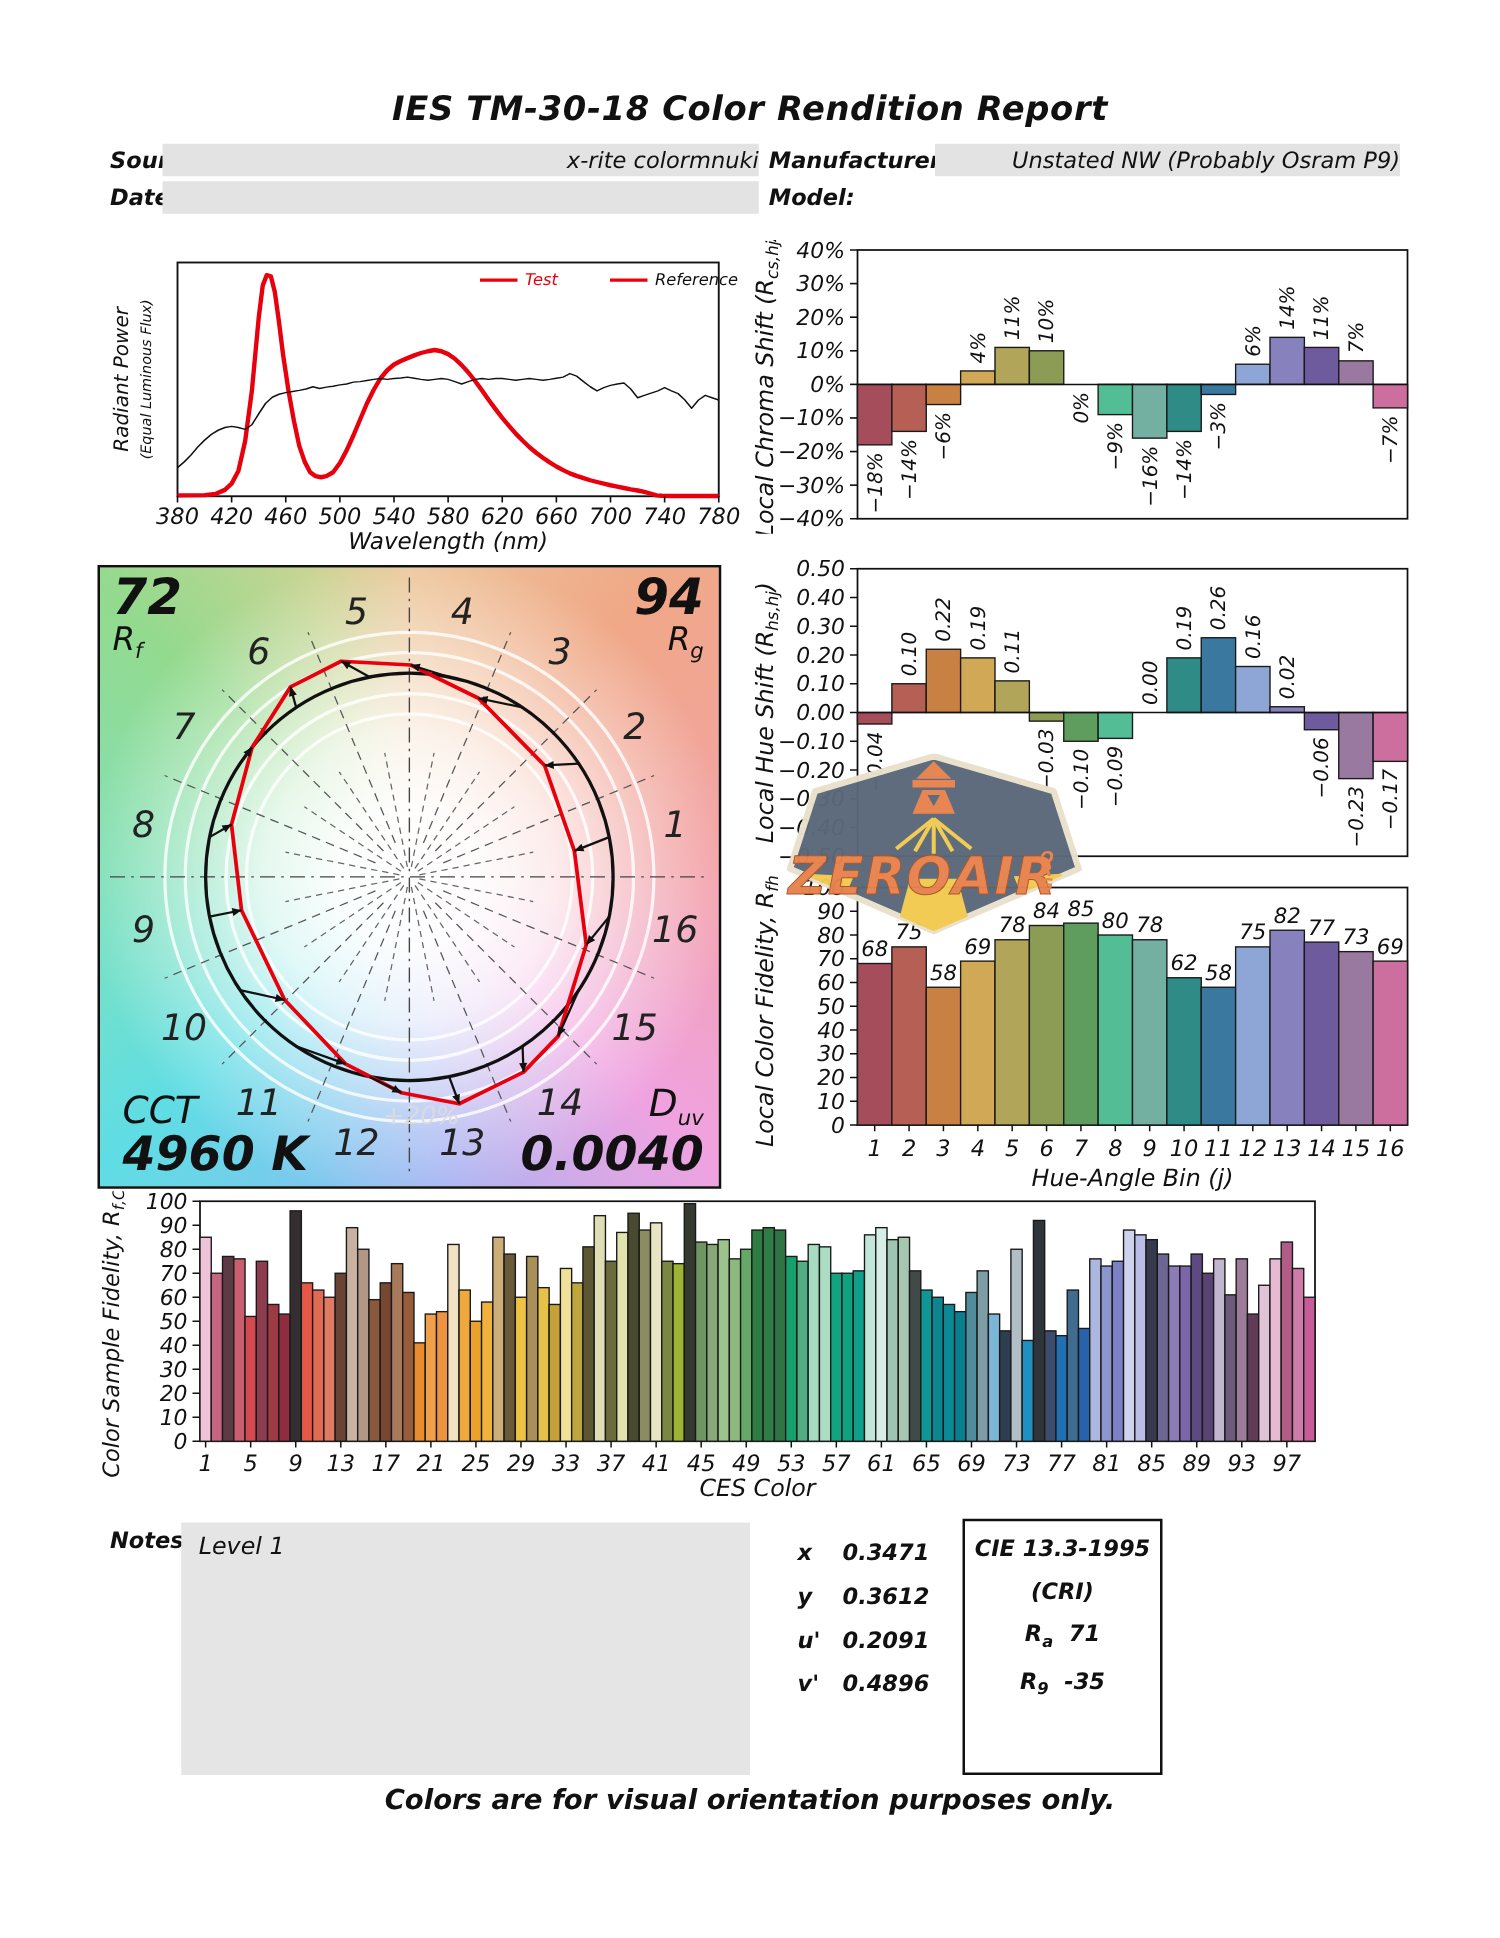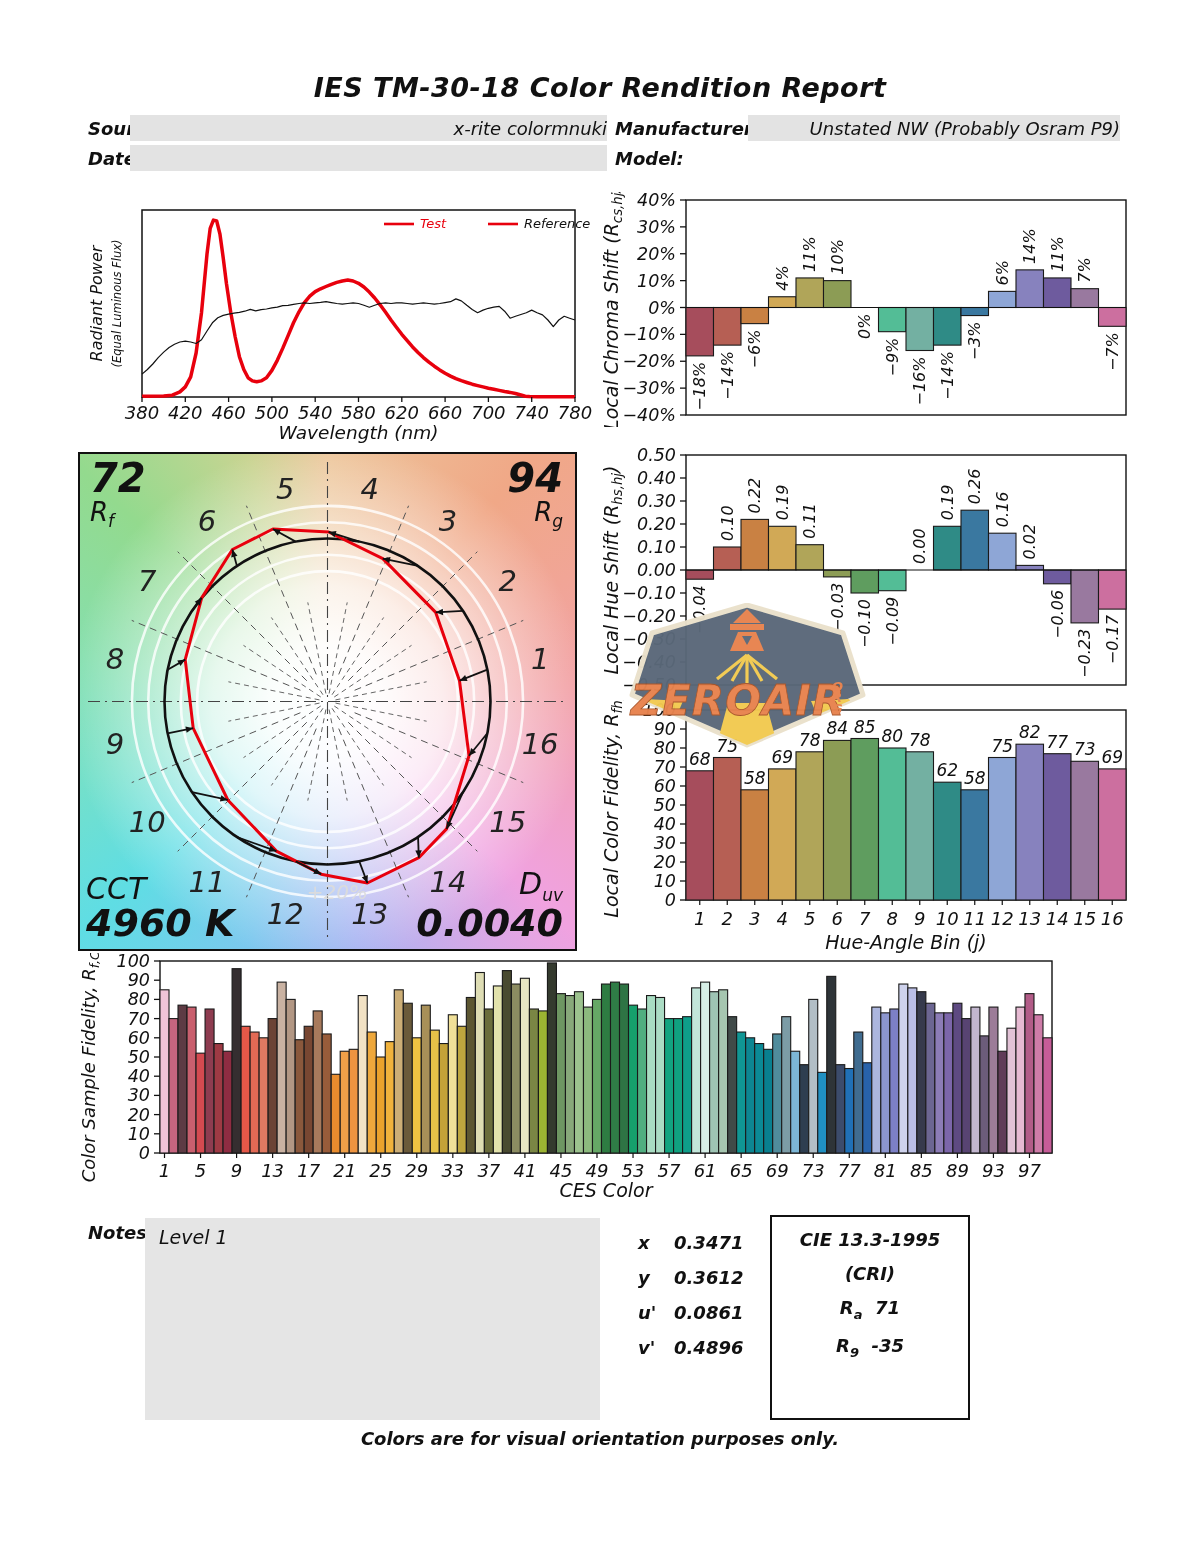--- a/index.html
+++ b/index.html
@@ -17,38 +17,38 @@
                         rgba(255,255,255,.35) 55%, rgba(255,255,255,0) 74%),
         conic-gradient(from 0deg at 50% 50%,
           #edc79c 0%, #f0a887 11%, #f2a2a6 24%, #f0a2e0 37%, #a9b4f2 48%,
           #7cc8ee 55%, #5fdde4 63%, #74e0ca 70%, #86dfae 78%, #93da8e 87%, #c9d492 95%, #edc79c 100%);}
   .cvg svg{position:absolute;left:0;top:0;}
   .cvg-corner{position:absolute;line-height:1.02;}
   .cvg-corner .big{font-size:40px;font-weight:bold;}
   .cvg-corner .sym{font-size:26px;}
   .cvg-corner sub{font-size:17px;}
   .tl{left:10px;top:4px;} .tr{right:12px;top:4px;text-align:right;margin-left:24px;}
-  .bl{left:6px;bottom:6px;margin-top:11px;} .br{right:12px;bottom:6px;text-align:right;}
+  .bl{left:18px;bottom:6px;margin-top:11px;} .br{right:12px;bottom:6px;text-align:right;}
   .cvg-corner .small-lb{font-size:30px;}
   .cvg-corner .big2{font-size:38px;font-weight:bold;}
   .wm{position:absolute;left:625px;top:603px;width:245px;height:145px;z-index:5;opacity:.97;}
   .wm-org{position:absolute;right:24px;top:78px;width:14px;font-size:13px;font-weight:bold;
           color:#e8834e;line-height:11px;word-break:break-all;letter-spacing:0;}
   .notes-label{position:absolute;left:88px;top:1222px;font-size:18px;font-weight:bold;}
   .notes-box{position:absolute;left:145px;top:1218px;width:455px;height:202px;background:#e5e5e5;}
   .notes-box .val{padding:8px 14px;font-size:19px;}
   .coords{position:absolute;left:638px;top:1232px;}
   .coords .row{display:flex;margin-bottom:14px;font-size:18px;font-weight:bold;}
   .coords .lab{width:36px;}
-  .cri{position:absolute;left:770px;top:1215px;width:200px;height:205px;border:2px solid #111;
+  .cri{position:absolute;left:770px;top:1215px;width:160px;height:205px;border:2px solid #111;
        text-align:center;box-sizing:border-box;padding-top:12px;}
   .cri .row{font-size:18px;font-weight:bold;margin-bottom:13px;}
   .cri sub{font-size:13px;}
   .footer{position:absolute;top:1428px;left:0;width:100%;text-align:center;
-          font-size:18px;font-weight:bold;}
+          font-size:22px;font-weight:bold;}
 </style>
 </head>
 <body>
 
 <div class="page">
   <div class="title">IES TM-30-18 Color Rendition Report</div>
 
   <div class="flabel" style="left:88px;top:118px;">Source:</div>
   <div class="fbox" style="left:130px;top:115px;width:477px;">
     <div class="val">x-rite colormnuki</div>
@@ -623,21 +623,21 @@
     <div class="row">
       <div class="lab">x</div>
         <div>0.3471</div>
       </div>
     <div class="row">
       <div class="lab">y</div>
         <div>0.3612</div>
       </div>
     <div class="row">
       <div class="lab">u'</div>
-        <div>0.0861</div>
+        <div>0.2091</div>
       </div>
     <div class="row">
       <div class="lab">v'</div>
         <div>0.4896</div>
       </div>
   </div>
 
   <div class="cri">
     <div class="row">CIE 13.3-1995</div>
     <div class="row">(CRI)</div>

